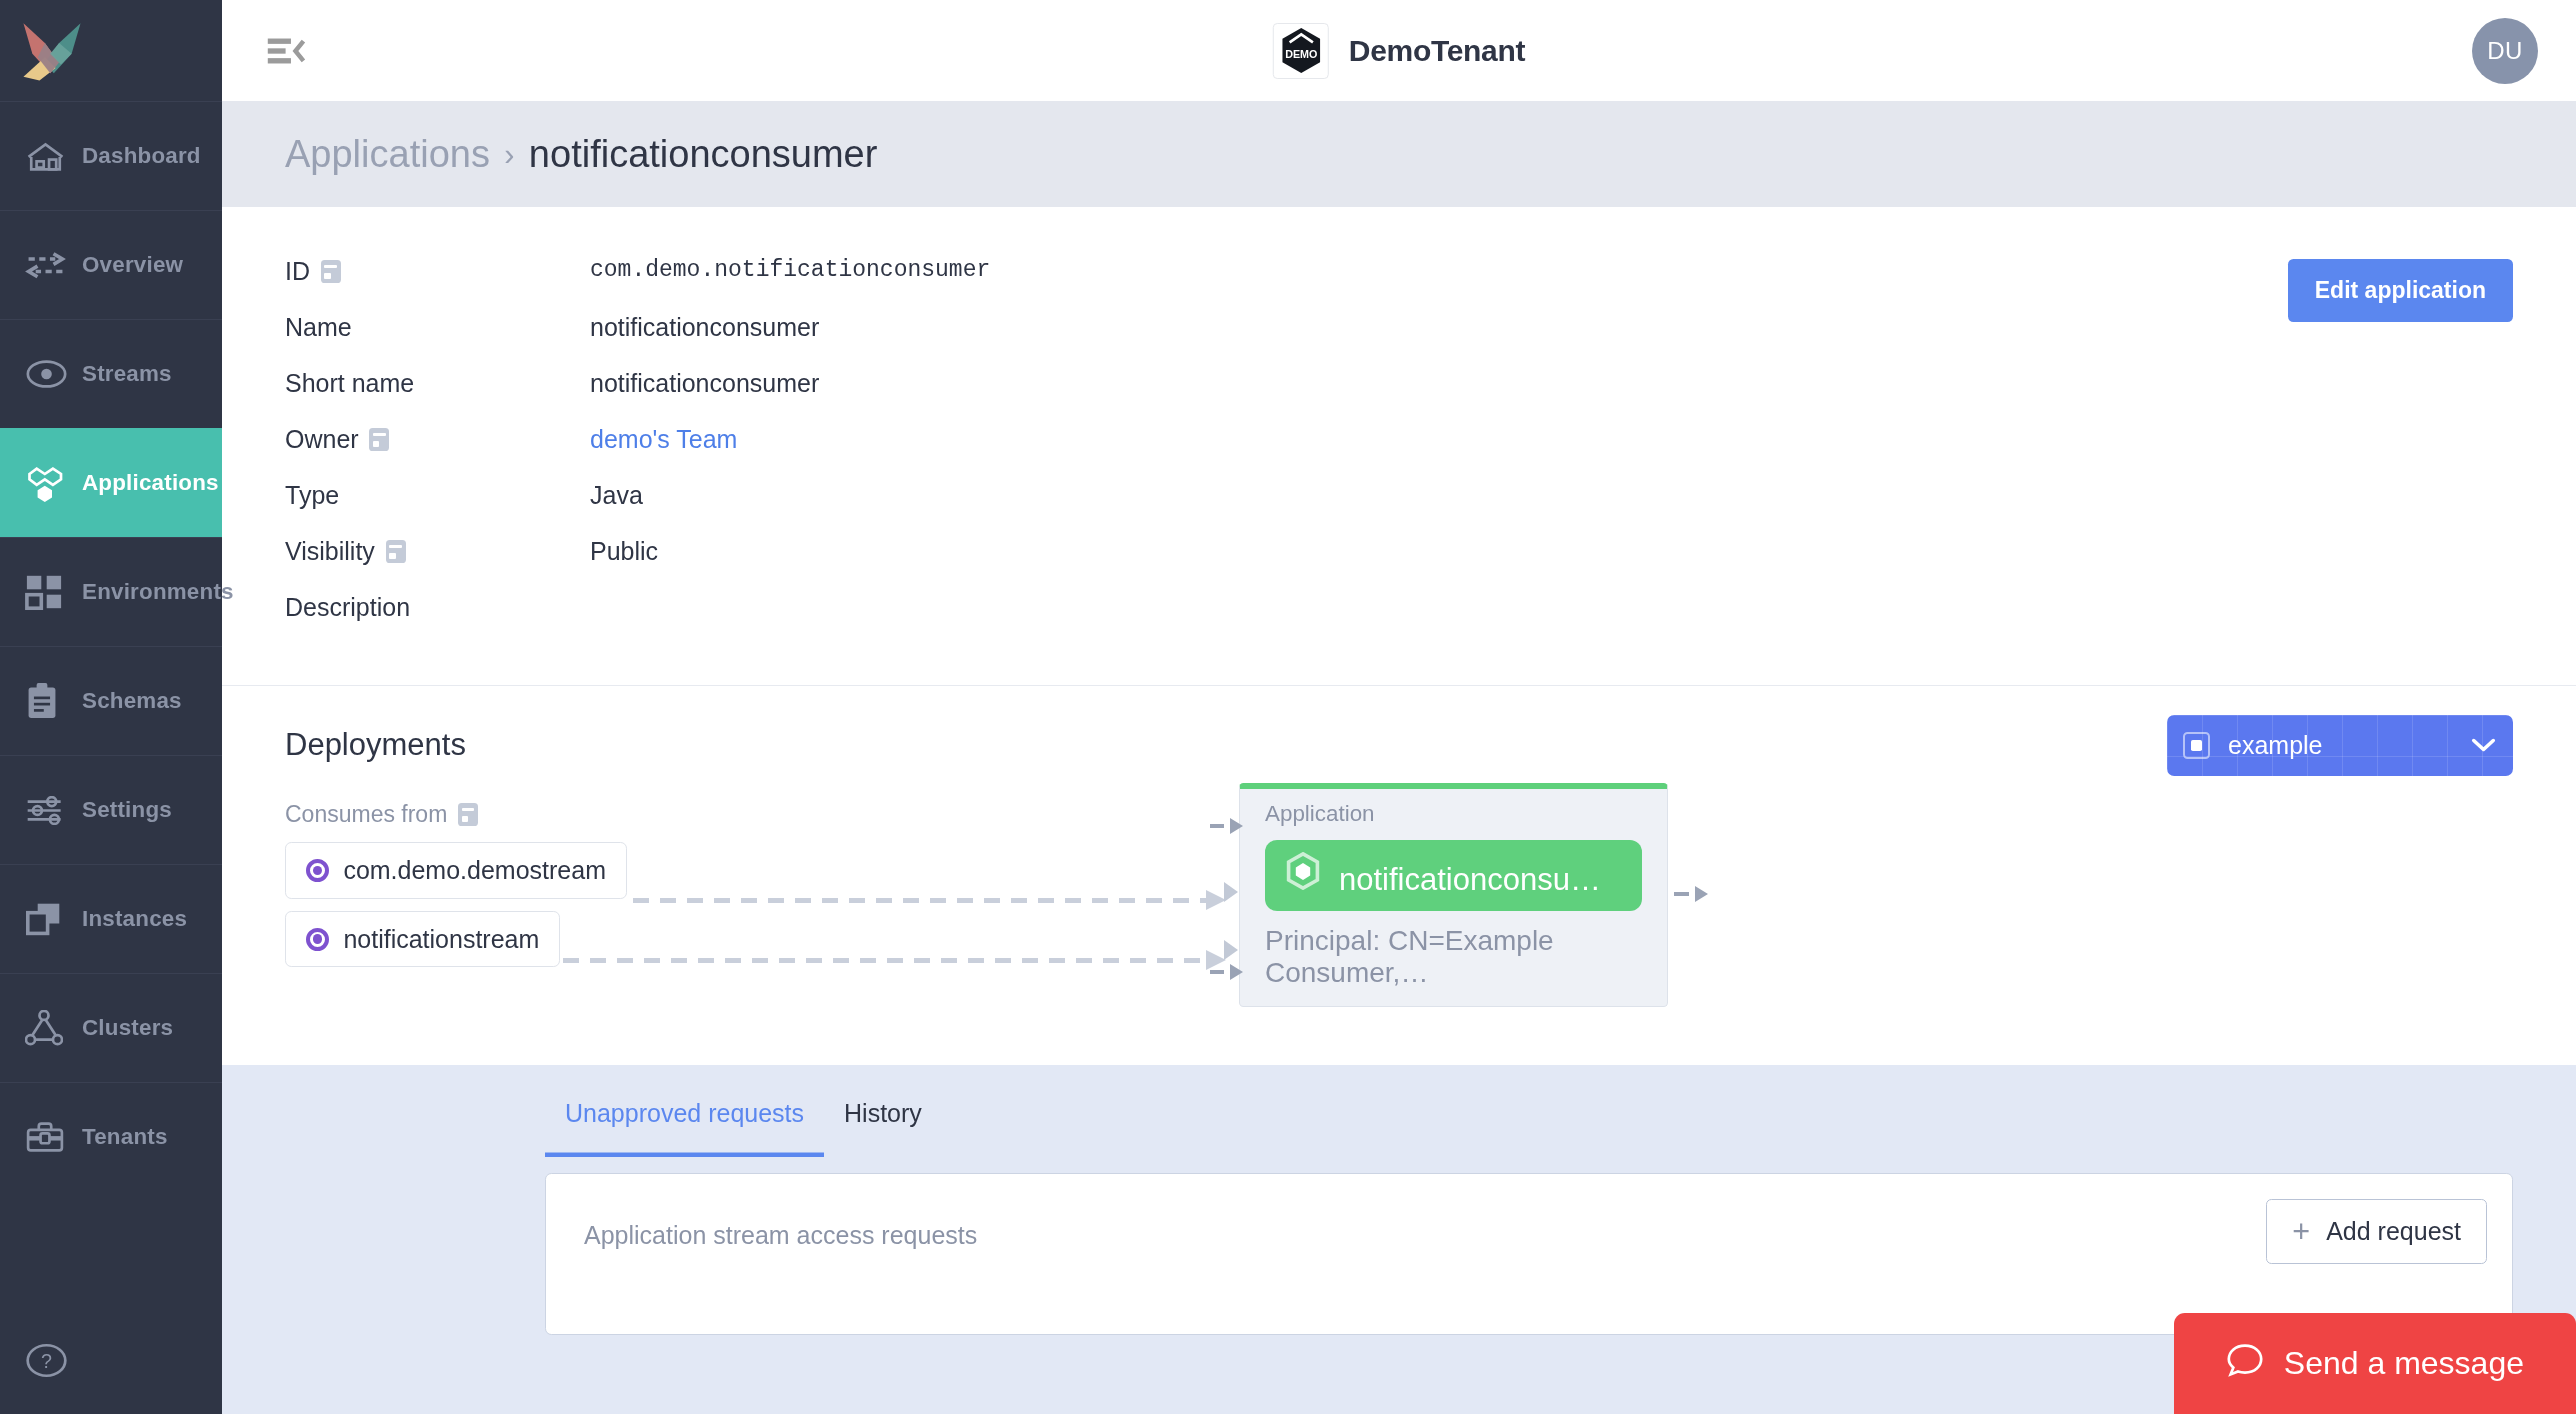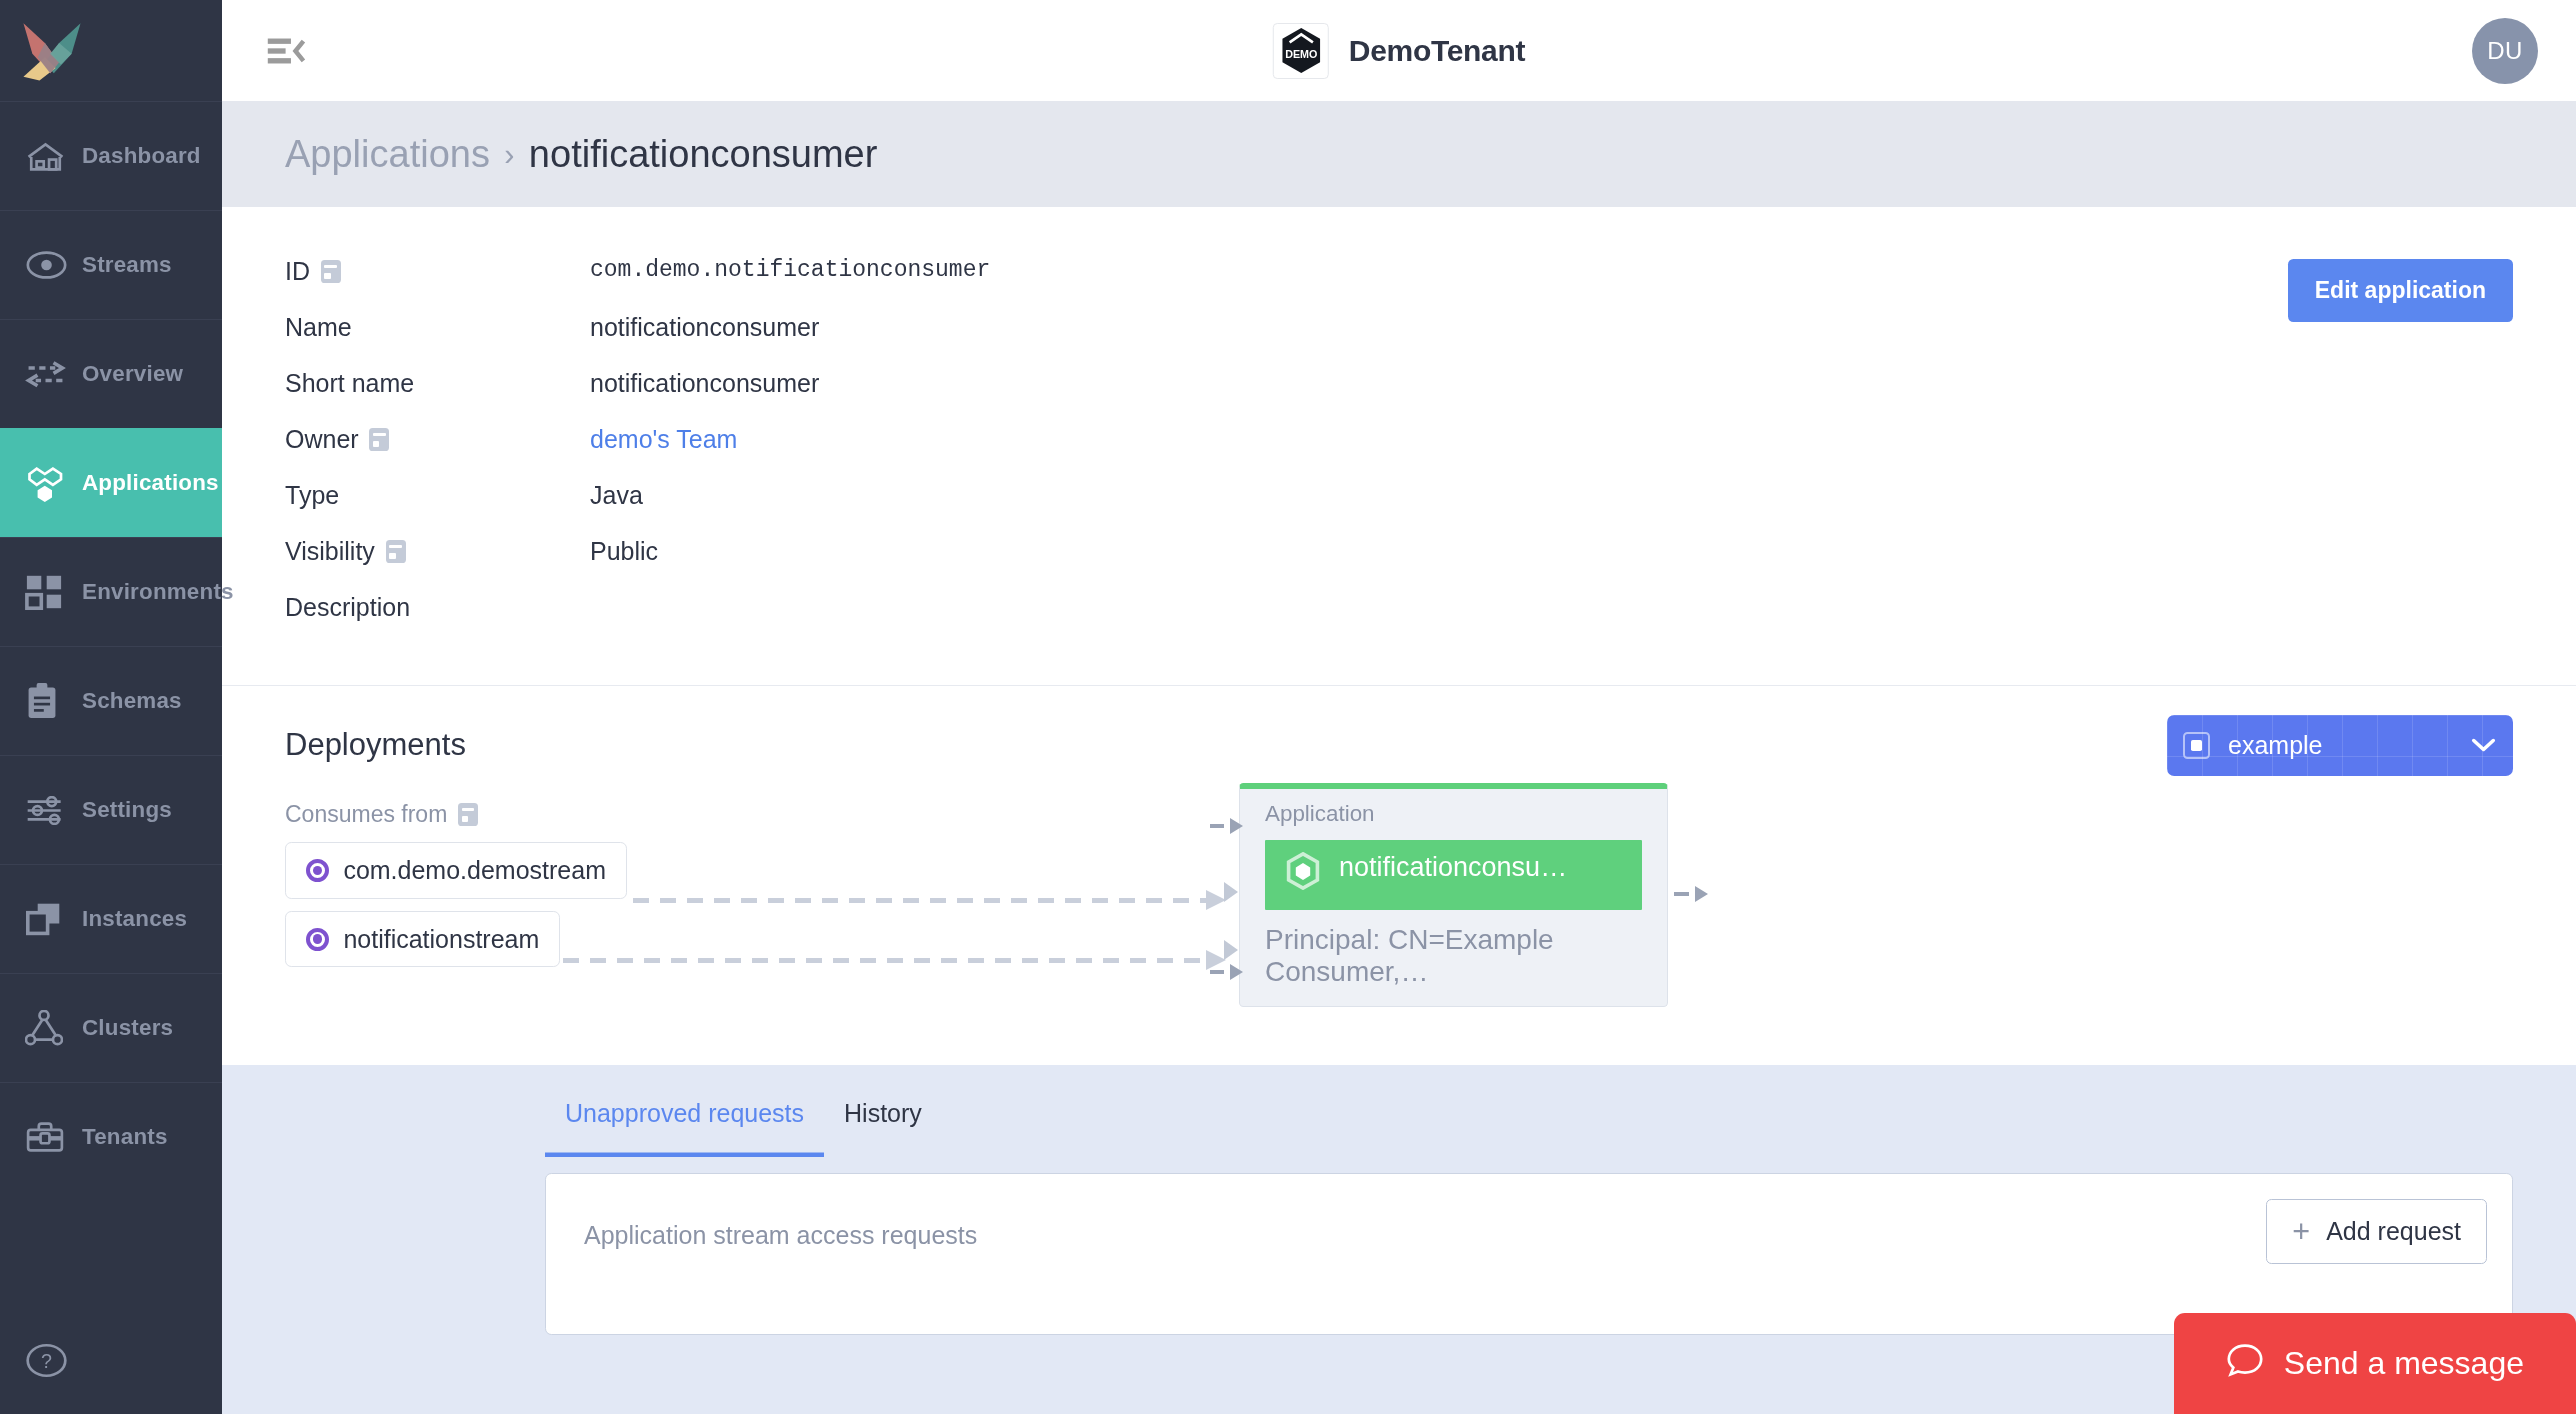--- a/index.html
+++ b/index.html
@@ -191,23 +191,23 @@
   }
   .appnode {
     position: absolute; left: 954px; top: -18px;
     width: 429px; height: 224px;
     background: #eef1f6; border: 0.9px solid #dde2ea; border-radius: 4.5px;
     border-top: 6.3px solid #5ed07b;
     padding: 12px 25px;
   }
   .appnode-kind { font-size: 22.4px; color: #8b93a6; margin-bottom: 12.6px; }
   .appnode-chip {
-    display: flex; align-items: flex-start; gap: 18px;
-    background: #5fd07d; border-radius: 1px;
-    padding: 12.6px 20px; color: #ffffff; font-size: 27px;
+    display: flex; align-items: flex-end; gap: 18px;
+    background: #5fd07d; border-radius: 12px;
+    padding: 12.6px 20px; color: #ffffff; font-size: 31px;
     cursor: pointer;
   }
   .appnode-principal { font-size: 28px; color: #8b93a6; margin-top: 14.4px; }
   .mini-arrow {
     position: absolute; display: flex; align-items: center; gap: 0;
   }
   .mini-arrow .d { width: 14.4px; height: 4.5px; background: #9aa3b5; }
   .mini-arrow .g { width: 6.3px; }
   .mini-arrow .h {
     width: 0; height: 0;
@@ -288,38 +288,38 @@
               <path d="M7 20 V34 H39 V20" fill="none" stroke="#8b93a6" stroke-width="3"></path>
               <rect x="13" y="25" width="8" height="7" fill="none" stroke="#8b93a6" stroke-width="3"></rect>
               <rect x="27" y="23" width="8" height="11" fill="none" stroke="#8b93a6" stroke-width="3"></rect>
             </svg>
         </span>
         <span class="sb-label">Dashboard</span>
       </div>
 
       <div class="sb-item">
         <span class="sb-ico">
-          <svg width="43" height="32" viewBox="0 0 48 36">
-              <ellipse cx="24" cy="18" rx="21" ry="14" fill="none" stroke="#8b93a6" stroke-width="3"></ellipse>
-              <circle cx="24" cy="18" r="6" fill="#8b93a6"></circle>
-            </svg>
-        </span>
-        <span class="sb-label">Streams</span>
-      </div>
-
-      <div class="sb-item">
-        <span class="sb-ico">
           <svg width="41" height="30.5" viewBox="0 0 46 34">
               <path d="M4 10 H34" stroke="#8b93a6" stroke-width="4" stroke-dasharray="7 5"></path>
               <path d="M32 4 L42 10 L32 16" fill="none" stroke="#8b93a6" stroke-width="4"></path>
               <path d="M42 24 H12" stroke="#8b93a6" stroke-width="4" stroke-dasharray="7 5"></path>
               <path d="M14 18 L4 24 L14 30" fill="none" stroke="#8b93a6" stroke-width="4"></path>
             </svg>
         </span>
         <span class="sb-label">Overview</span>
+      </div>
+
+      <div class="sb-item">
+        <span class="sb-ico">
+          <svg width="43" height="32" viewBox="0 0 48 36">
+              <ellipse cx="24" cy="18" rx="21" ry="14" fill="none" stroke="#8b93a6" stroke-width="3"></ellipse>
+              <circle cx="24" cy="18" r="6" fill="#8b93a6"></circle>
+            </svg>
+        </span>
+        <span class="sb-label">Streams</span>
       </div>
 
       <div class="sb-item active">
         <span class="sb-ico">
           <svg width="45" height="40" viewBox="0 0 50 44">
               <path d="M5 12 L13 6 L22 12 L31 6 L40 12 L40 18 L31 24 L22 18 L13 24 L5 18 Z" fill="none" stroke="#ffffff" stroke-width="3"></path>
               <path d="M22 25 L30 30 L30 38 L22 43 L14 38 L14 30 Z" fill="#ffffff"></path>
             </svg>
         </span>
         <span class="sb-label">Applications</span>

